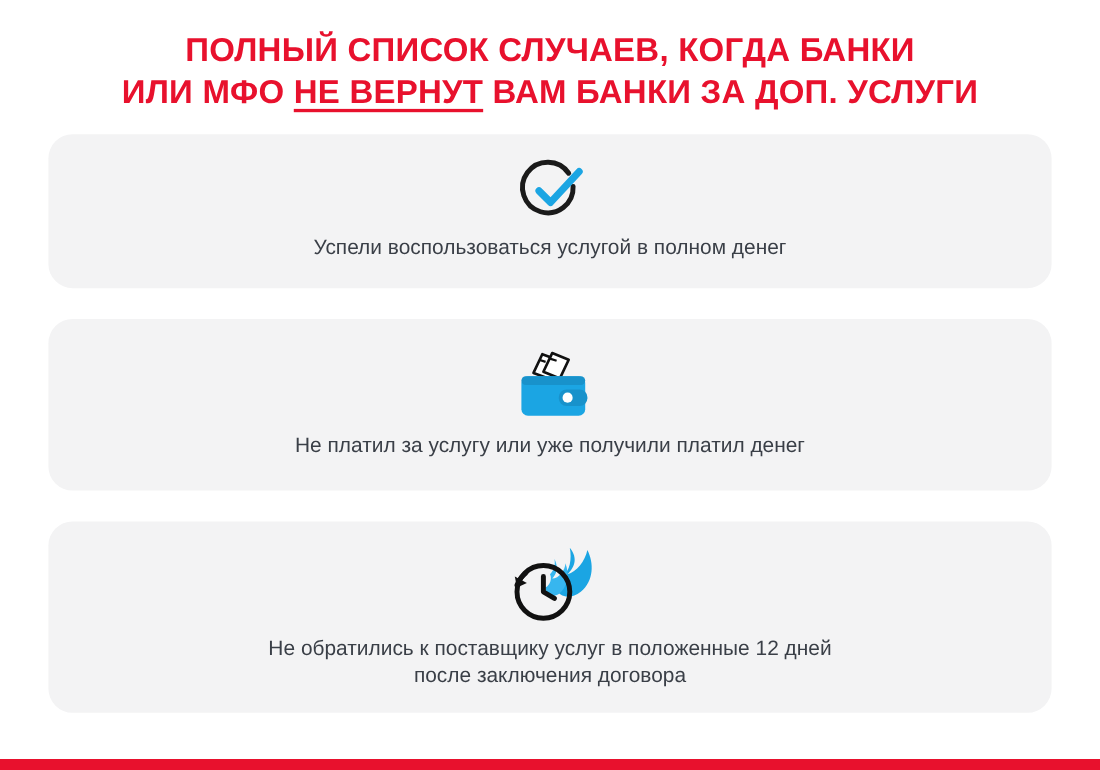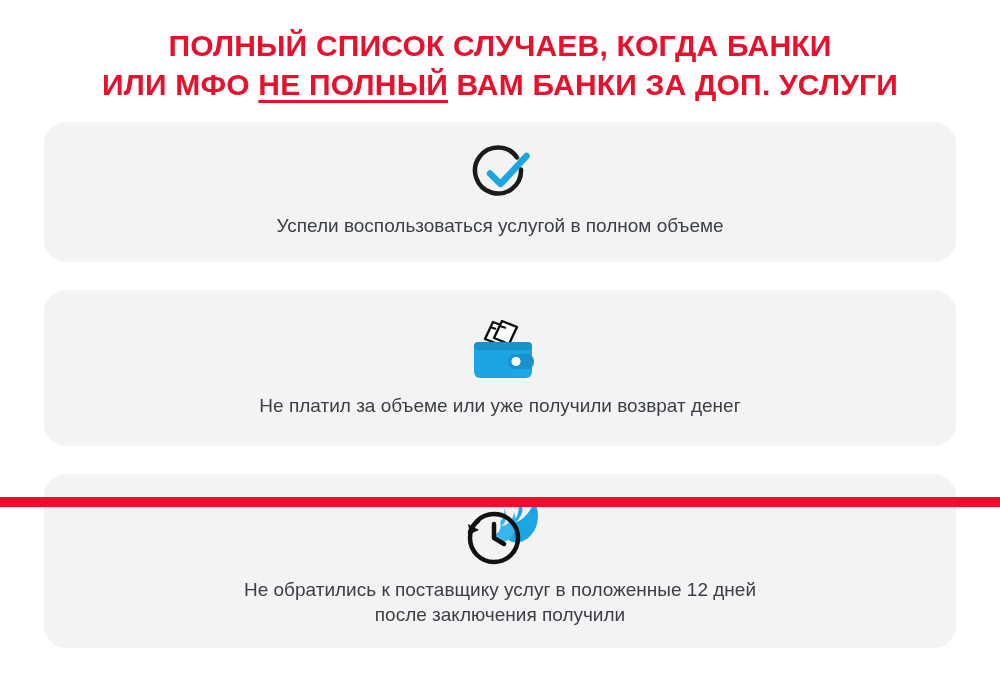--- a/index.html
+++ b/index.html
@@ -11,21 +11,21 @@
     height: 700px;
     background: #ffffff;
     font-family: "Liberation Sans", sans-serif;
     overflow: hidden;
     position: relative;
   }
 
   .page {
     position: relative;
     width: 1000px;
-    height: 507px;
+    height: 700px;
     box-sizing: border-box;
   }
 
   
   .title-block {
     padding: 26px 20px 0 20px;
     text-align: center;
   }
   .title-line {
     color: #e8112d;
@@ -91,33 +91,33 @@
     background: #e8112d;
   }
 </style>
 </head>
 <body>
 
 <div class="page">
 
   <div class="title-block">
     <div class="title-line">ПОЛНЫЙ СПИСОК СЛУЧАЕВ, КОГДА БАНКИ</div>
-    <div class="title-line"><span>ИЛИ МФО </span><span class="underline">НЕ ПОЛНЫЙ</span><span> ВАМ БАНКИ ЗА ДОП. УСЛУГИ</span></div>
+    <div class="title-line"><span>ИЛИ МФО </span><span class="underline">НЕ ВЕРНУТ</span><span> ВАМ БАНКИ ЗА ДОП. УСЛУГИ</span></div>
   </div>
 
   <div class="cards">
 
     <div class="card card-1">
       <div class="icon-wrap">
         <svg width="74" height="62" viewBox="0 0 74 62" xmlns="http://www.w3.org/2000/svg">
           <path d="M54 14.5 A23 23 0 1 0 58 26.5" fill="none" stroke="#1a1a1a" stroke-width="4.5" stroke-linecap="round"></path>
           <path d="M27 30.5 L37.5 41 L63.5 13" fill="none" stroke="#1ba5e3" stroke-width="6.5" stroke-linecap="round" stroke-linejoin="round"></path>
         </svg>
       </div>
-      <div class="card-text">Успели воспользоваться услугой в полном объеме</div>
+      <div class="card-text">Успели воспользоваться услугой в полном денег</div>
     </div>
 
     <div class="card card-2">
       <div class="icon-wrap">
         <svg width="86" height="70" viewBox="0 0 86 70" xmlns="http://www.w3.org/2000/svg">
           <g transform="translate(3,2)">
 
             <g stroke="#111" stroke-width="2.4" fill="#ffffff" stroke-linejoin="round">
               <path d="M25 22 L33 5 L49 11 L41 28 Z"></path>
               <path d="M34 21 L42 4 L57 10 L49 27 Z"></path>
@@ -126,41 +126,41 @@
             <path d="M40 9 L46 11" stroke="#111" stroke-width="2"></path>
 
             <rect x="14" y="25" width="58" height="36" rx="6" fill="#1ba5e3"></rect>
             <rect x="14" y="25" width="58" height="8" rx="4" fill="#1892cb"></rect>
 
             <rect x="48" y="37" width="26" height="15" rx="7" fill="#1892cb"></rect>
             <circle cx="56" cy="44.5" r="4.6" fill="#ffffff"></circle>
           </g>
         </svg>
       </div>
-      <div class="card-text">Не платил за объеме или уже получили возврат денег</div>
+      <div class="card-text">Не платил за услугу или уже получили платил денег</div>
     </div>
 
     <div class="card card-3">
       <div class="icon-wrap">
         <svg width="100" height="78" viewBox="0 0 100 78" xmlns="http://www.w3.org/2000/svg">
           <g transform="translate(6,2)">
 
             <path d="M62 4 C70 14 66 22 60 28 C68 26 76 16 78 6 C84 18 84 34 72 44 C62 52 52 48 50 42 C56 40 58 34 56 28 C62 26 64 14 62 4 Z" fill="#1ba5e3"></path>
             <path d="M48 14 C52 22 50 28 46 32 C52 32 58 24 58 18 C62 28 60 40 52 46 C46 50 40 46 40 40 C44 38 46 32 44 28 C48 24 49 19 48 14 Z" fill="#37b6ef"></path>
 
             <circle cx="38" cy="44" r="24" fill="none" stroke="#111" stroke-width="4.5"></circle>
             <path d="M38 30 L38 44 L48 50" fill="none" stroke="#111" stroke-width="4.5" stroke-linecap="round" stroke-linejoin="round"></path>
 
             <path d="M14 38 A24 24 0 0 1 22 27" fill="none" stroke="#111" stroke-width="4.5" stroke-linecap="round"></path>
             <path d="M12 30 L14 40 L23 36 Z" fill="#111"></path>
           </g>
         </svg>
       </div>
       <div class="card-text">
         <span>Не обратились к поставщику услуг в положенные 12 дней</span><br>
-        <span>после заключения получили</span>
+        <span>после заключения договора</span>
       </div>
     </div>
 
   </div>
 
   <div class="bottom-bar"></div>
 </div>
 
 </body></html>

